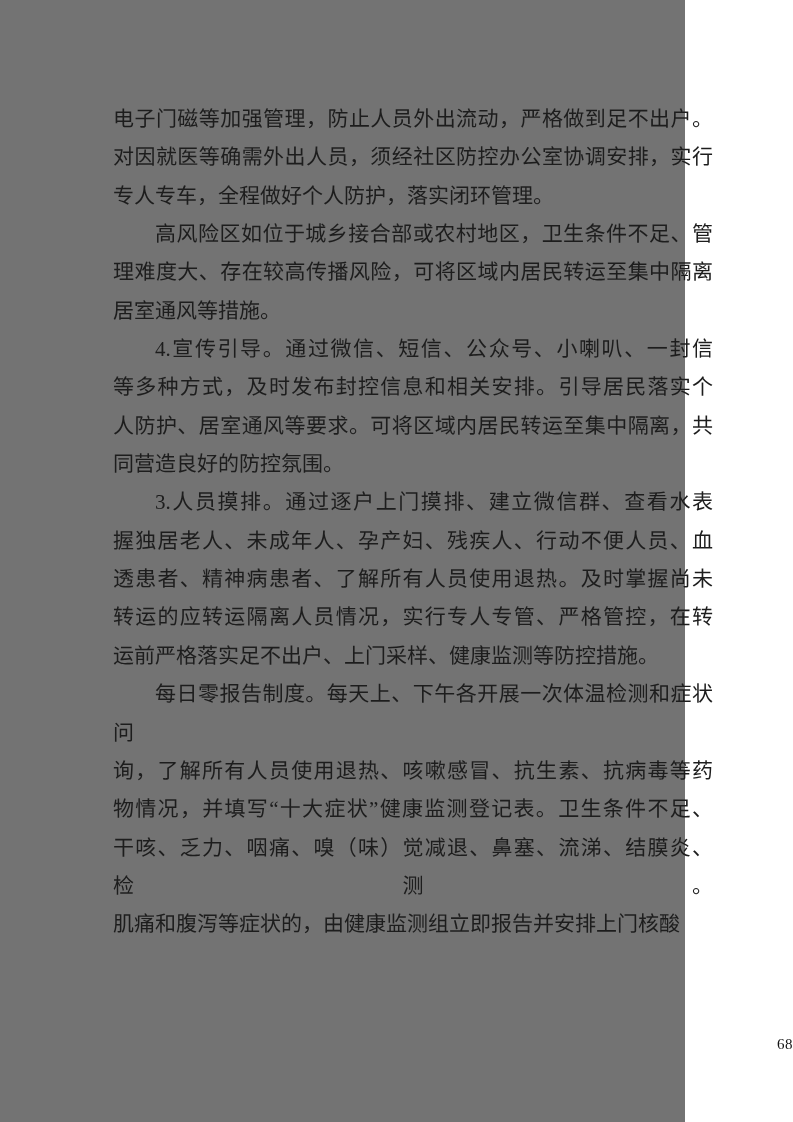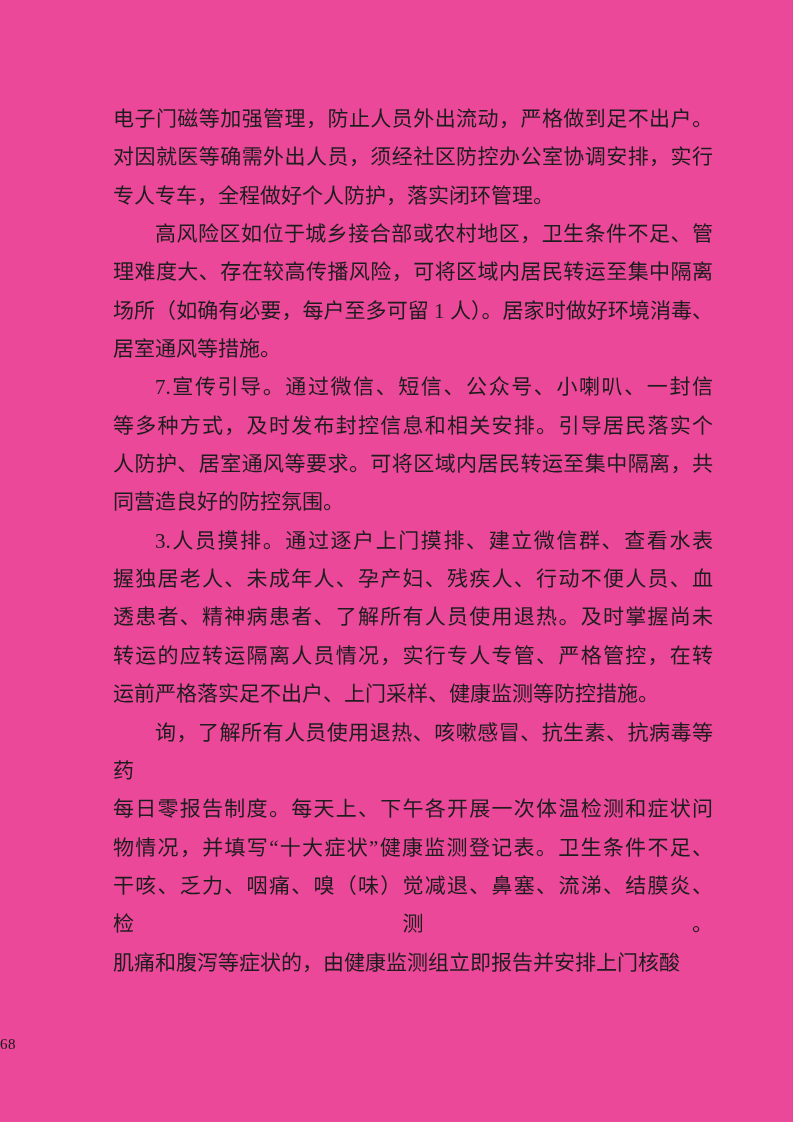--- a/index.html
+++ b/index.html
@@ -10,23 +10,23 @@
     width: 793px;
     height: 1122px;
     background: #ffffff;
     position: relative;
     font-family: "Liberation Serif", "DejaVu Serif", serif;
     overflow: hidden;
   }
   .page {
     position: absolute;
     left: 0; top: 0;
-    width: 793px;
+    width: 685px;
     height: 1122px;
-    background: #ec4899;
+    background: #737373;
   }
   .content {
     position: absolute;
     left: 113px;
     top: 100px;
     width: 600px;
     color: #1d1d1d;
     font-size: 21px;
     line-height: 38.35px;
     font-weight: 400;
@@ -41,59 +41,58 @@
     text-align-last: left;
   }
   .para.indent .line:first-child {
     text-indent: 42px;
   }
   .pageno {
     position: absolute;
     top: 1034px;
     left: 0;
     width: 793px;
-    text-align: left;
+    text-align: right;
     font-size: 15px;
     line-height: 20px;
     color: #141414;
     letter-spacing: 0.5px;
   }
 </style>
 </head>
 <body>
 
 <div class="page">
   <div class="content">
       <div class="para">
         <div class="line">电子门磁等加强管理，防止人员外出流动，严格做到足不出户。</div>
         <div class="line">对因就医等确需外出人员，须经社区防控办公室协调安排，实行</div>
         <div class="line">专人专车，全程做好个人防护，落实闭环管理。</div>
       </div>
       <div class="para indent">
         <div class="line">高风险区如位于城乡接合部或农村地区，卫生条件不足、管</div>
         <div class="line">理难度大、存在较高传播风险，可将区域内居民转运至集中隔离</div>
-        <div class="line">场所（如确有必要，每户至多可留 1 人）。居家时做好环境消毒、</div>
         <div class="line">居室通风等措施。</div>
       </div>
       <div class="para indent">
-        <div class="line">7.宣传引导。通过微信、短信、公众号、小喇叭、一封信</div>
+        <div class="line">4.宣传引导。通过微信、短信、公众号、小喇叭、一封信</div>
         <div class="line">等多种方式，及时发布封控信息和相关安排。引导居民落实个</div>
         <div class="line">人防护、居室通风等要求。可将区域内居民转运至集中隔离，共</div>
         <div class="line">同营造良好的防控氛围。</div>
       </div>
       <div class="para indent">
         <div class="line">3.人员摸排。通过逐户上门摸排、建立微信群、查看水表</div>
         <div class="line">握独居老人、未成年人、孕产妇、残疾人、行动不便人员、血</div>
         <div class="line">透患者、精神病患者、了解所有人员使用退热。及时掌握尚未</div>
         <div class="line">转运的应转运隔离人员情况，实行专人专管、严格管控，在转</div>
         <div class="line">运前严格落实足不出户、上门采样、健康监测等防控措施。</div>
       </div>
       <div class="para indent">
+        <div class="line">每日零报告制度。每天上、下午各开展一次体温检测和症状问</div>
         <div class="line">询，了解所有人员使用退热、咳嗽感冒、抗生素、抗病毒等药</div>
-        <div class="line">每日零报告制度。每天上、下午各开展一次体温检测和症状问</div>
         <div class="line">物情况，并填写“十大症状”健康监测登记表。卫生条件不足、</div>
         <div class="line">干咳、乏力、咽痛、嗅（味）觉减退、鼻塞、流涕、结膜炎、</div>
         <div class="line">检测。</div>
         <div class="line">肌痛和腹泻等症状的，由健康监测组立即报告并安排上门核酸</div>
       </div>
     </div>
   <div class="pageno">68</div>
 </div>
 
 </body></html>

